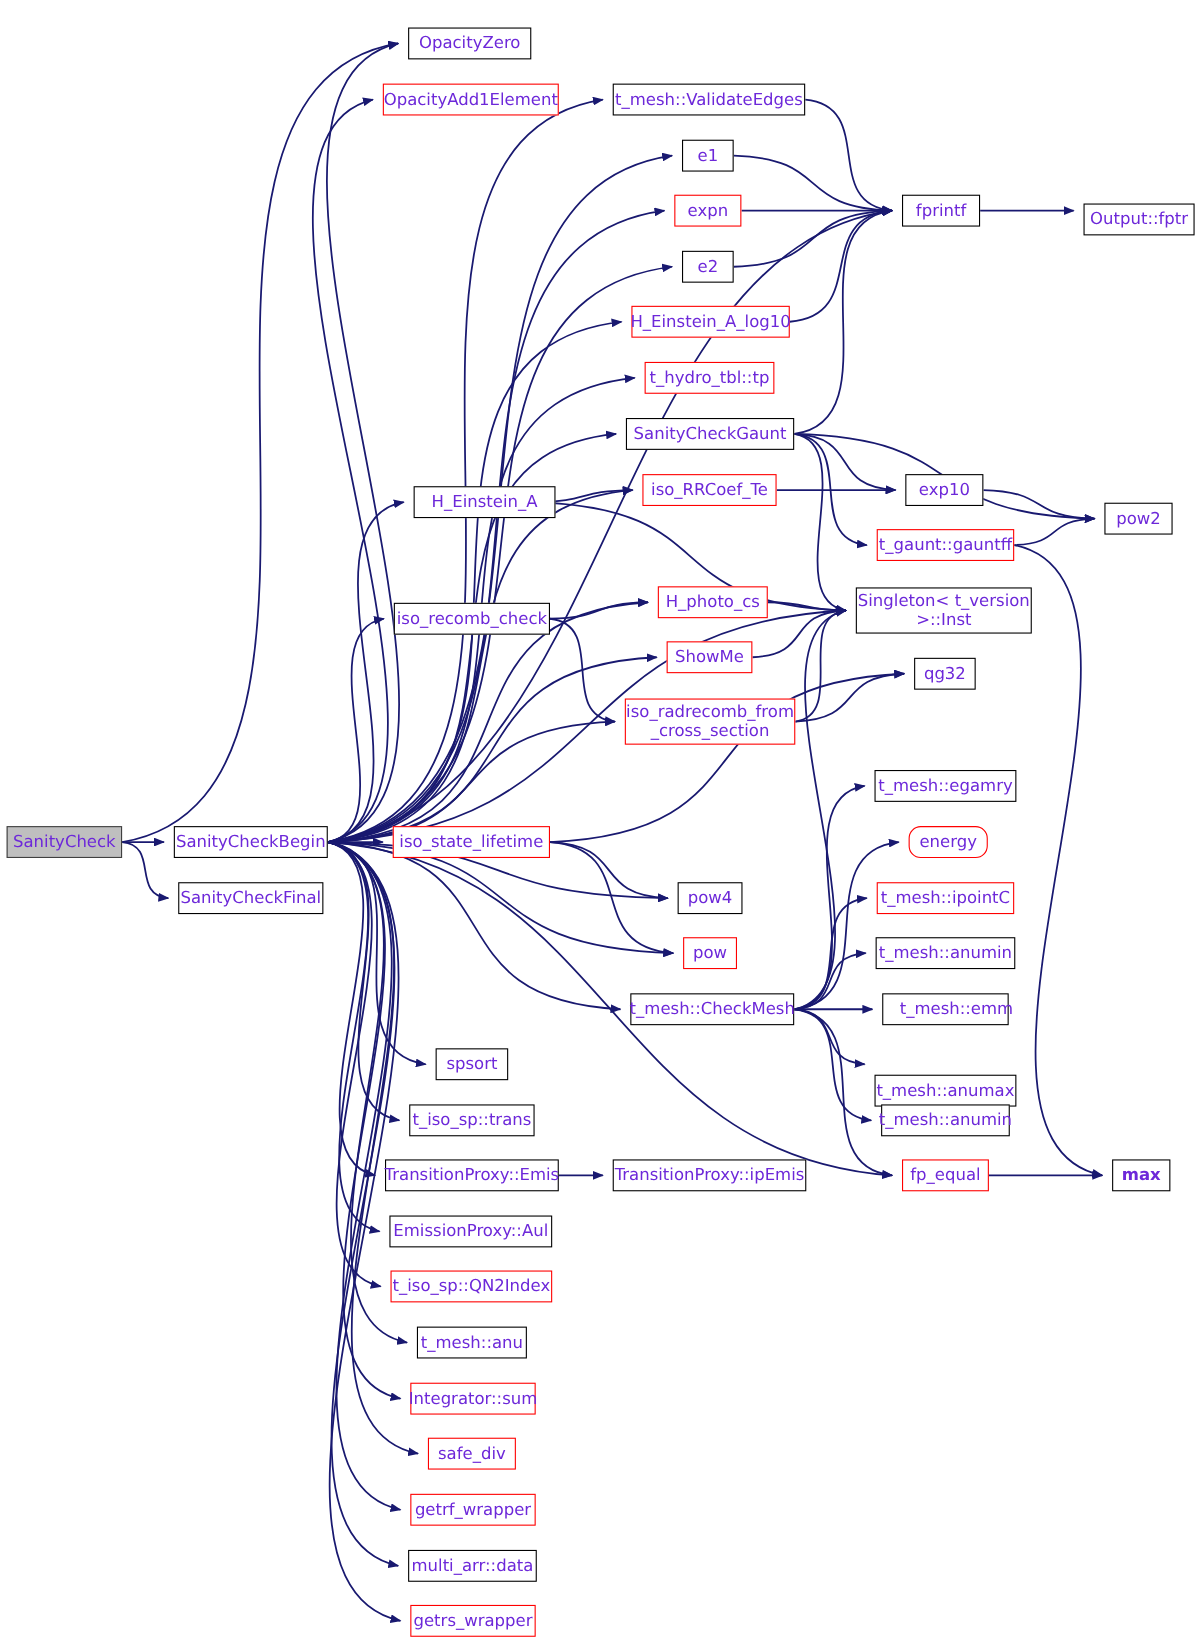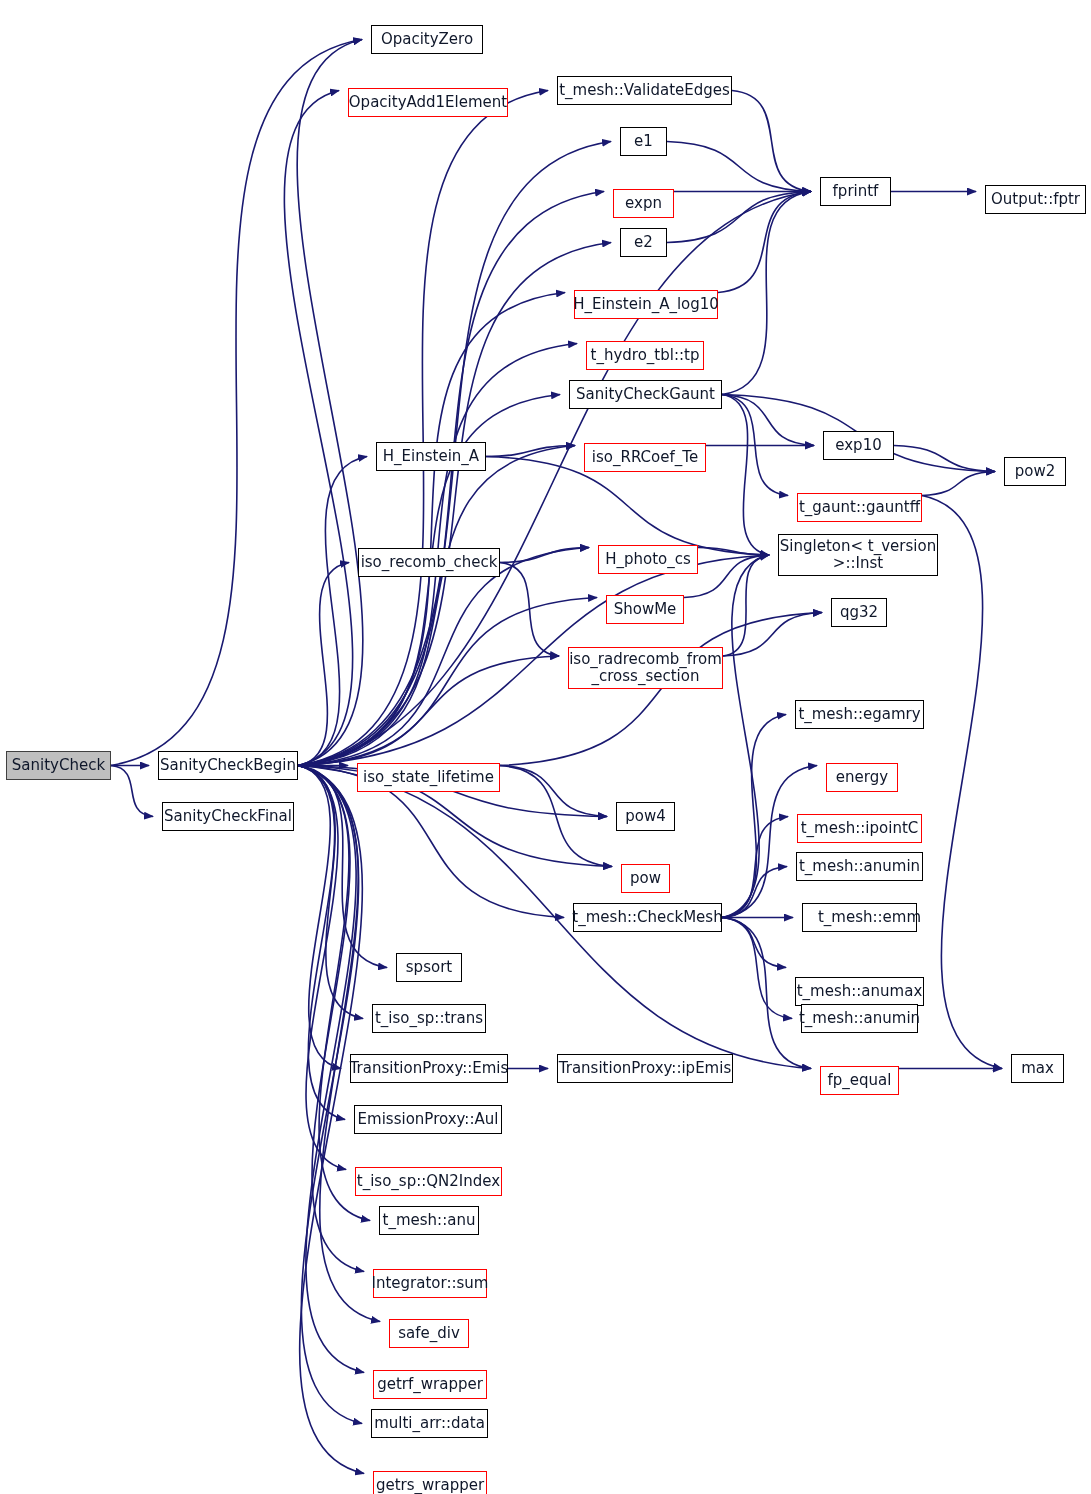--- a/index.html
+++ b/index.html
@@ -4,31 +4,31 @@
 <style>
   html,body{margin:0;padding:0;background:#ffffff;}
   body{font-family:"DejaVu Sans","Liberation Sans",sans-serif;}
   #canvas{position:relative;width:1091px;height:1494px;background:#fff;overflow:hidden;}
   svg.edges{position:absolute;left:0;top:0;width:1091px;height:1494px;pointer-events:none;}
   .node{
     position:absolute;
     box-sizing:border-box;
     border:1px solid #000000;
     background:#ffffff;
-    color:#0f172a;
+    color:#6d28d9;
     font-size:15px;
     line-height:1.12;
     display:flex;
     align-items:center;
     justify-content:center;
     text-align:center;
     white-space:pre;
     letter-spacing:0px;
   }
-  .node.red{border-color:#ff0000;margin-top:12px;}
+  .node.red{border-color:#ff0000;}
   .node.cur{background:#bfbfbf;border-color:#404040;}
 </style>
 </head>
 <body>
 
 <div id="canvas">
   <svg class="edges" viewBox="0 0 1091 1494">
     <defs>
       <marker id="ah" markerWidth="10" markerHeight="8" refX="9" refY="4" orient="auto" markerUnits="userSpaceOnUse">
         <path d="M0,0 L10,4 L0,8 z" fill="#191970"></path>
@@ -117,43 +117,43 @@
       <div class="node" style="left: 371px; top: 25px; width: 112px; height: 29px;">OpacityZero</div>
       <div class="node red" style="left: 348px; top: 76px; width: 160px; height: 29px;">OpacityAdd1Element</div>
       <div class="node" style="left: 557px; top: 76px; width: 175px; height: 29px;">t_mesh::ValidateEdges</div>
       <div class="node" style="left: 620px; top: 127px; width: 47px; height: 29px;">e1</div>
       <div class="node red" style="left: 613px; top: 177px; width: 61px; height: 29px;">expn</div>
       <div class="node" style="left: 620px; top: 228px; width: 47px; height: 29px;">e2</div>
       <div class="node red" style="left: 574px; top: 278px; width: 144px; height: 29px;">H_Einstein_A_log10</div>
       <div class="node red" style="left: 586px; top: 329px; width: 118px; height: 29px;">t_hydro_tbl::tp</div>
       <div class="node" style="left: 569px; top: 380px; width: 153px; height: 29px;">SanityCheckGaunt</div>
       <div class="node red" style="left: 584px; top: 431px; width: 122px; height: 29px;">iso_RRCoef_Te</div>
-      <div class="node" style="left: 376px; top: 442px; width: 110px; height: 29px;">H_Einstein_A</div>
+      <div class="node" style="left: 376px; top: 442px; width: 129px; height: 29px;">H_Einstein_A</div>
       <div class="node" style="left: 358px; top: 548px; width: 142px; height: 29px;">iso_recomb_check</div>
       <div class="node red" style="left: 598px; top: 533px; width: 100px; height: 29px;">H_photo_cs</div>
       <div class="node red" style="left: 606px; top: 583px; width: 78px; height: 29px;">ShowMe</div>
       <div class="node red" style="left: 568px; top: 635px; width: 155px; height: 42px;">iso_radrecomb_from
 _cross_section</div>
       <div class="node" style="left: 823px; top: 431px; width: 71px; height: 29px;">exp10</div>
       <div class="node red" style="left: 797px; top: 481px; width: 125px; height: 29px;">t_gaunt::gauntff</div>
       <div class="node" style="left: 778px; top: 534px; width: 160px; height: 42px;">Singleton&lt; t_version
 &gt;::Inst</div>
       <div class="node" style="left: 831px; top: 598px; width: 56px; height: 29px;">qg32</div>
       <div class="node" style="left: 820px; top: 177px; width: 71px; height: 29px;">fprintf</div>
       <div class="node" style="left: 985px; top: 185px; width: 101px; height: 29px;">Output::fptr</div>
       <div class="node" style="left: 1004px; top: 457px; width: 62px; height: 29px;">pow2</div>
       <div class="node" style="left: 795px; top: 700px; width: 129px; height: 29px;">t_mesh::egamry</div>
-      <div class="node red" style="left: 826px; top: 751px; width: 72px; height: 29px;">energy</div>
+      <div class="node red" style="left: 826px; top: 751px; width: 72px; height: 29px; border-radius: 11px;">energy</div>
       <div class="node red" style="left: 797px; top: 802px; width: 125px; height: 29px;">t_mesh::ipointC</div>
       <div class="node" style="left: 796px; top: 852px; width: 127px; height: 29px;">t_mesh::anumin</div>
       <div class="node" style="left: 802px; top: 903px; width: 115px; height: 29px; padding-left: 20px;">t_mesh::emm</div>
       <div class="node" style="left: 795px; top: 953px; width: 129px; height: 29px; margin-top: 24px;">t_mesh::anumax</div>
       <div class="node" style="left: 801px; top: 1004px; width: 117px; height: 29px;">t_mesh::anumin</div>
       <div class="node red" style="left: 820px; top: 1054px; width: 79px; height: 29px;">fp_equal</div>
-      <div class="node" style="left: 1011px; top: 1054px; width: 53px; height: 29px;">max</div>
+      <div class="node" style="left: 1011px; top: 1054px; width: 53px; height: 29px; font-weight: bold;">max</div>
       <div class="node red" style="left: 357px; top: 751px; width: 143px; height: 29px;">iso_state_lifetime</div>
       <div class="node" style="left: 616px; top: 802px; width: 59px; height: 29px;">pow4</div>
       <div class="node red" style="left: 621px; top: 852px; width: 49px; height: 29px;">pow</div>
       <div class="node" style="left: 573px; top: 903px; width: 149px; height: 29px;">t_mesh::CheckMesh</div>
       <div class="node" style="left: 396px; top: 953px; width: 66px; height: 29px;">spsort</div>
       <div class="node" style="left: 372px; top: 1004px; width: 114px; height: 29px;">t_iso_sp::trans</div>
       <div class="node" style="left: 350px; top: 1054px; width: 158px; height: 29px;">TransitionProxy::Emis</div>
       <div class="node" style="left: 557px; top: 1054px; width: 176px; height: 29px;">TransitionProxy::ipEmis</div>
       <div class="node" style="left: 354px; top: 1105px; width: 148px; height: 29px;">EmissionProxy::Aul</div>
       <div class="node red" style="left: 355px; top: 1155px; width: 147px; height: 29px;">t_iso_sp::QN2Index</div>

